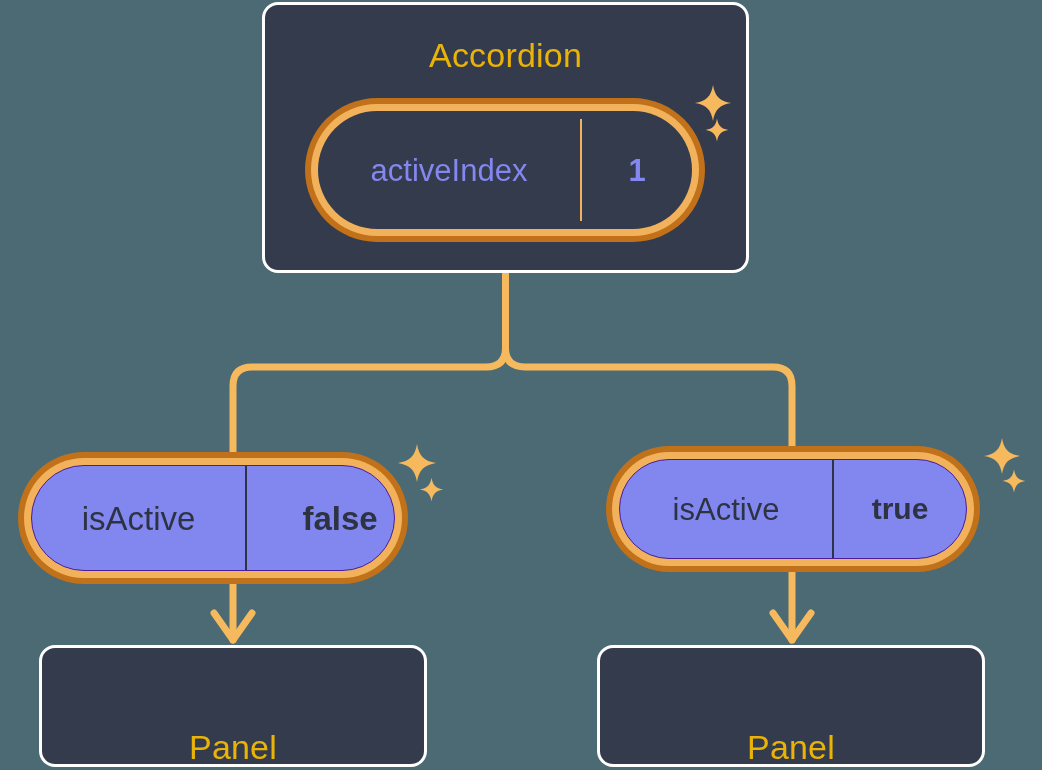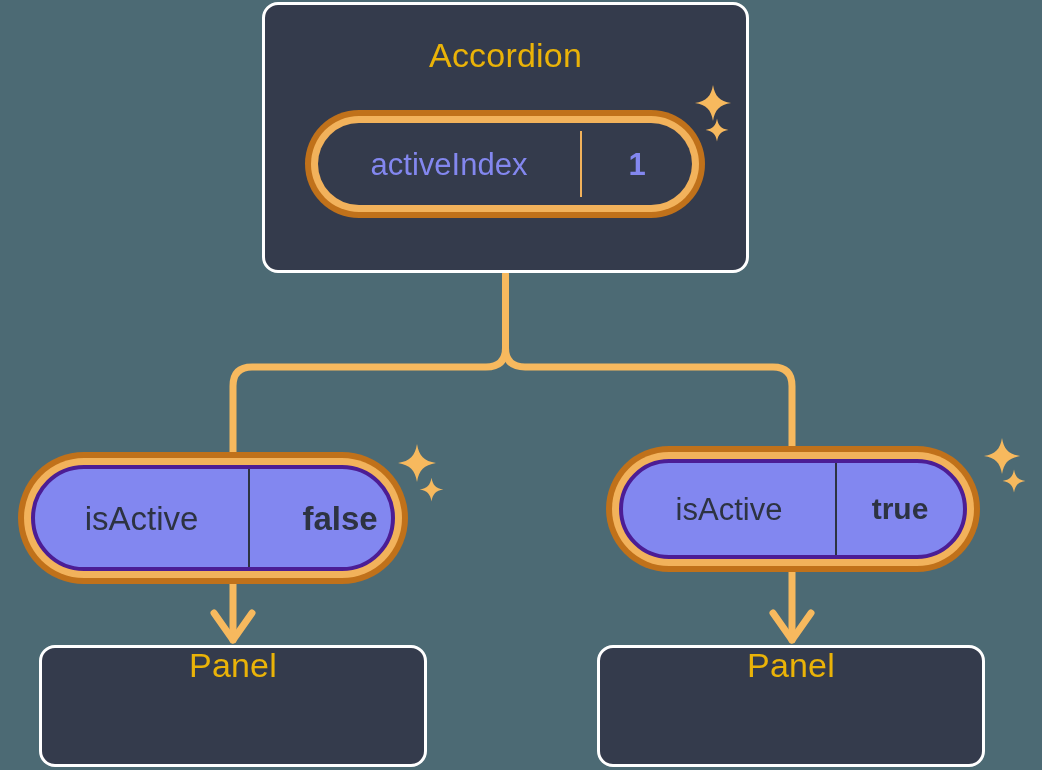--- a/index.html
+++ b/index.html
@@ -56,21 +56,21 @@
     top: 2px;
     width: 487px;
     height: 271px;
     padding-top: 33px;
   }
 
   .panel-card {
     width: 388px;
     height: 122px;
     align-items: center;
-    justify-content: flex-start;
+    justify-content: flex-end;
   }
   #panel-left  { left: 39px;  top: 645px; }
   #panel-right { left: 597px; top: 645px; }
 
   
   .pill-wrap {
     position: absolute;
     box-sizing: border-box;
     border-radius: 999px;
     background: #c0711a;           
@@ -111,36 +111,36 @@
   .pill-dark .pill-divider {
     width: 2px;
     background: #f2b25b;
     flex: 0 0 2px;
     margin: 8px 0;
   }
 
   
   .pill-light .pill {
     background: #8287f0;
-    border: 4px solid #4c1d95;
+    border: 1px solid #4c1d95;
   }
   .pill-light .pill-key   { color: #2d3342; }
   .pill-light .pill-value { color: #2d3342; }
   .pill-light .pill-divider {
     width: 2px;
     background: #2d3342;
     flex: 0 0 2px;
   }
 
   
   #pill-activeindex {
     left: 305px;
-    top: 110px;
+    top: 98px;
     width: 400px;
-    height: 108px;
+    height: 144px;
   }
   #pill-activeindex .pill-key   { flex: 0 0 262px; font-size: 31px; }
   #pill-activeindex .pill-value { flex: 1 1 auto;  font-size: 31px; }
 
   #pill-isactive-left {
     left: 18px;
     top: 452px;
     width: 390px;
     height: 132px;
   }

